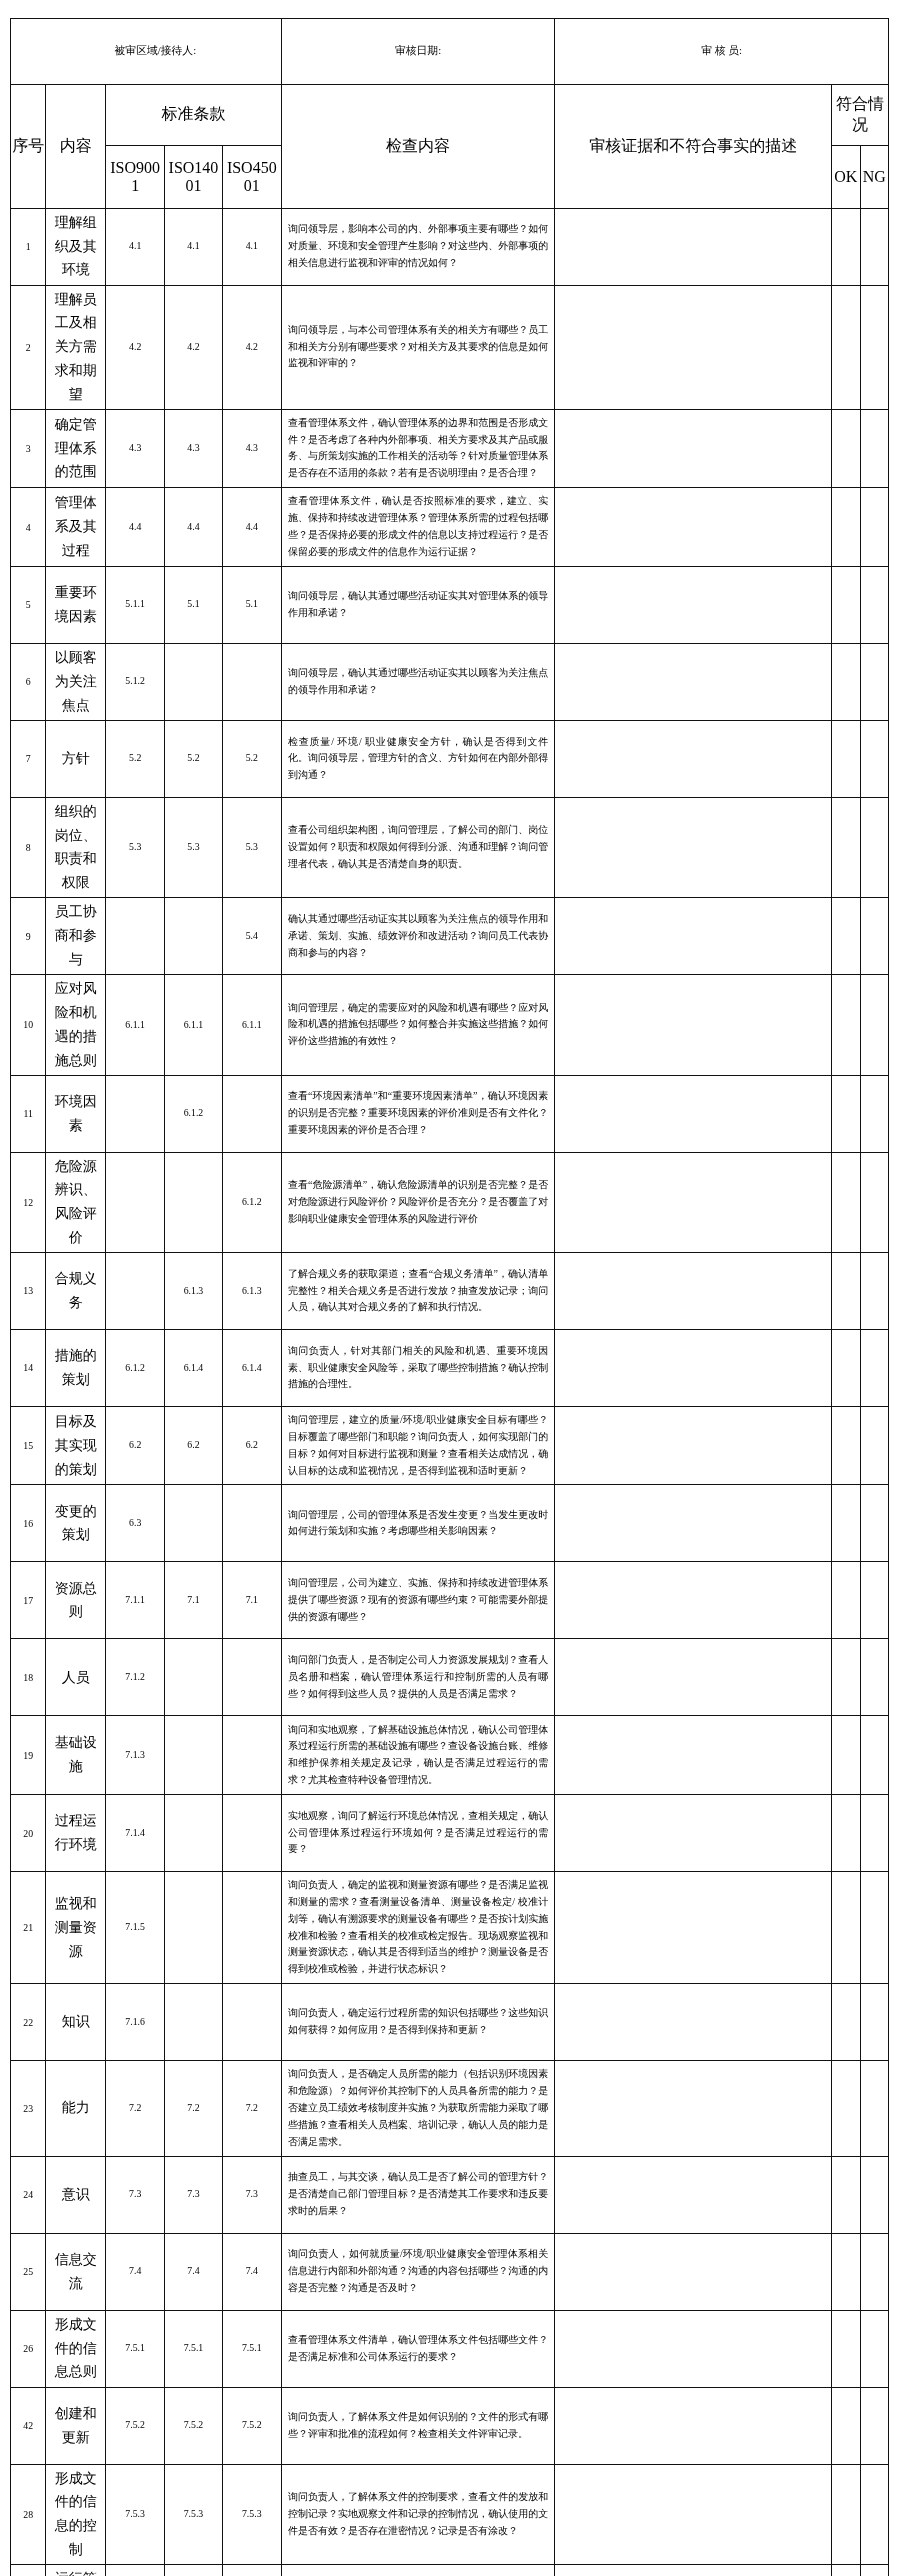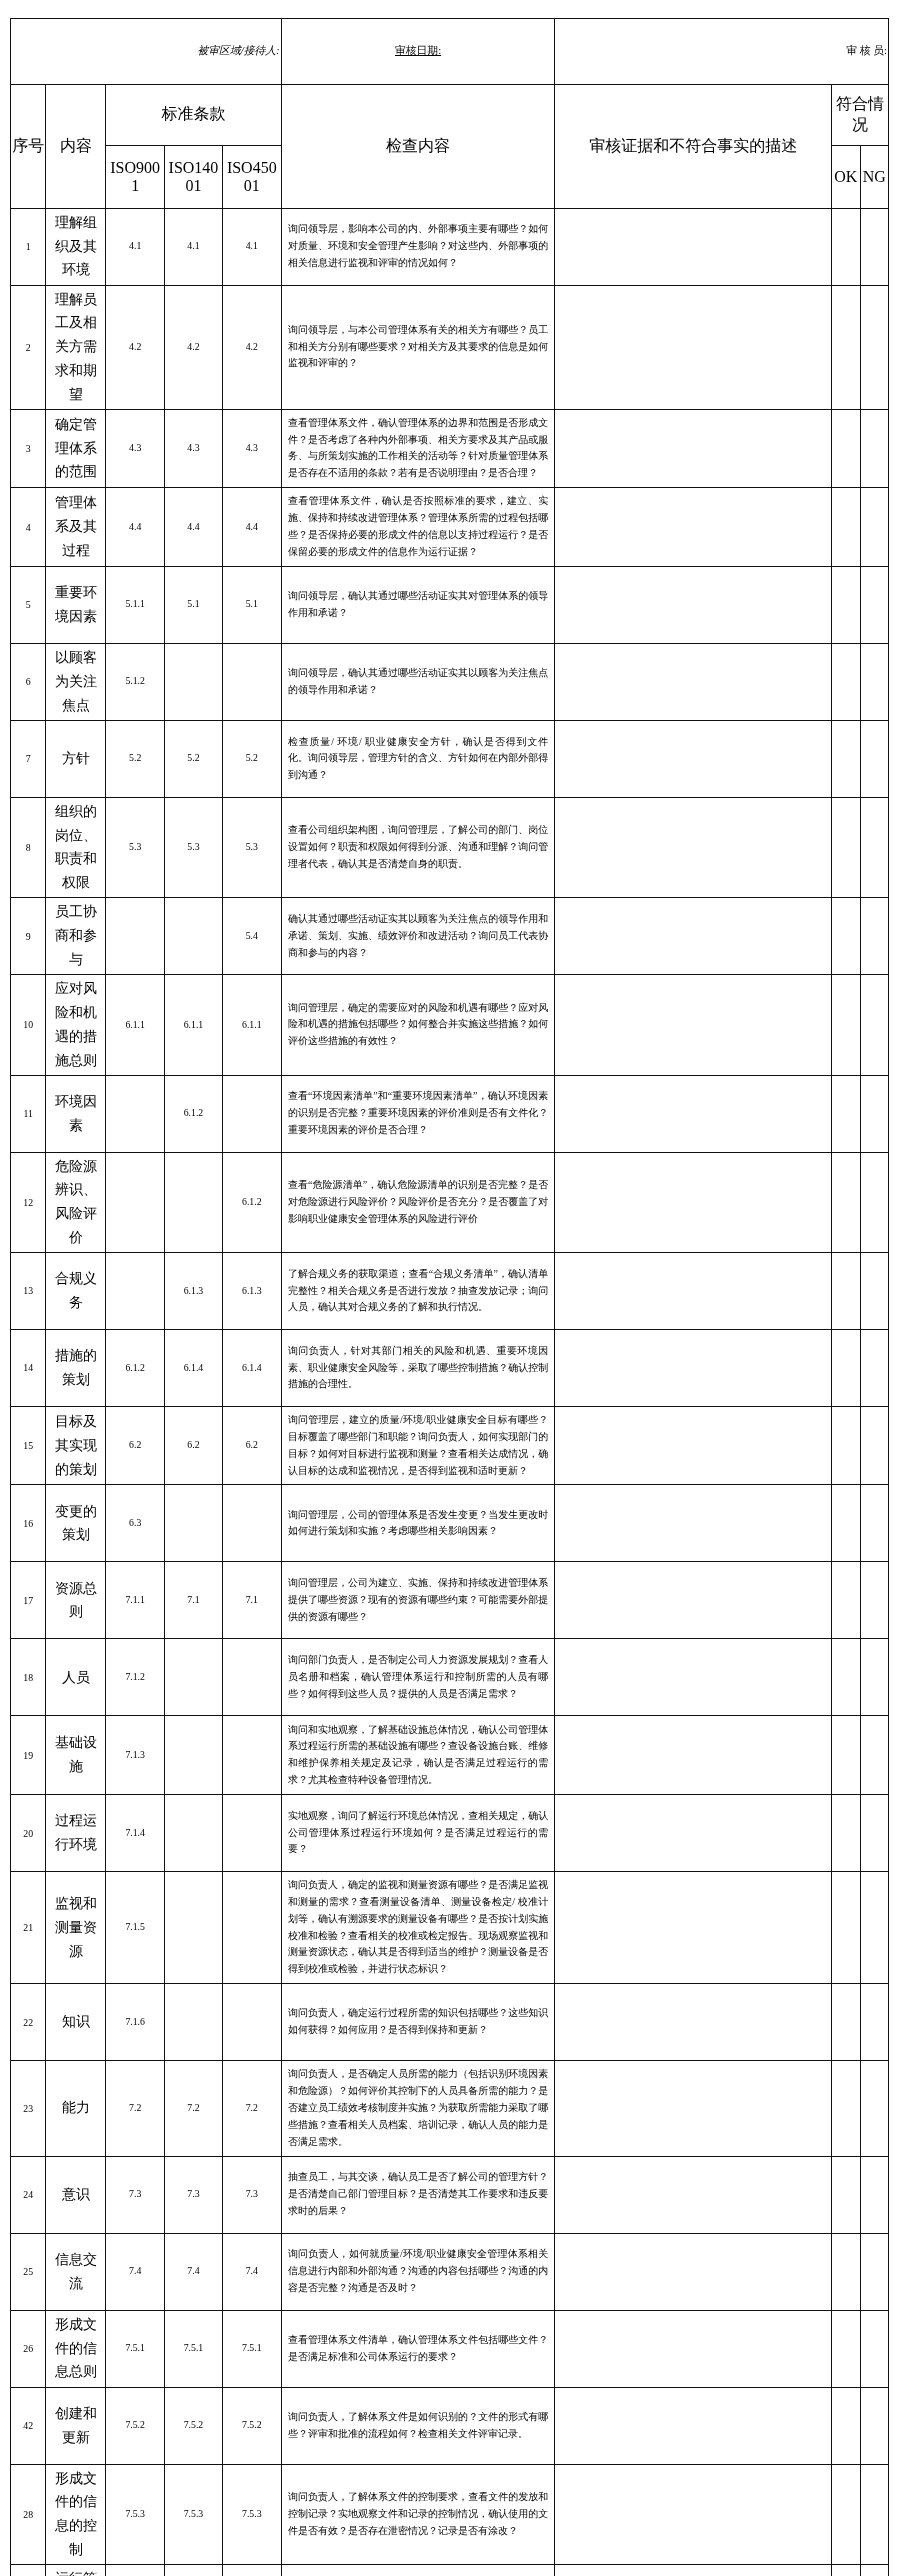--- a/index.html
+++ b/index.html
@@ -29,23 +29,23 @@
     border-right:0.5px solid #111;
     border-top:1px solid #111;
     border-bottom:1px solid #111;
     vertical-align:middle;
     font-weight:normal;
     word-break:break-all;
     overflow-wrap:anywhere;
   }
   tr.info-row{height:66px;}
   tr.info-row td{font-size:10.8px;}
-  .info-area{text-align:right;padding-left:20px;font-style:italic;}
-  .info-date{text-align:center;text-decoration:underline;}
-  .info-auditor{text-align:right;}
+  .info-area{text-align:center;padding-left:20px;}
+  .info-date{text-align:center;}
+  .info-auditor{text-align:center;}
   tr.head-row-1{height:61px;}
   tr.head-row-2{height:63px;}
   th.h{font-size:16px;text-align:center;padding:1px;}
   tbody.rows tr{height:77px;}
   td.c-no{text-align:center;font-size:9.8px;}
   td.c-content{text-align:center;font-size:14px;padding:2.1px 3.1px;line-height:1.7;}
   td.c-clause{text-align:center;font-size:9.8px;padding:1px;line-height:1.5;}
   td.c-check{
     text-align:justify;
     font-size:10px;

